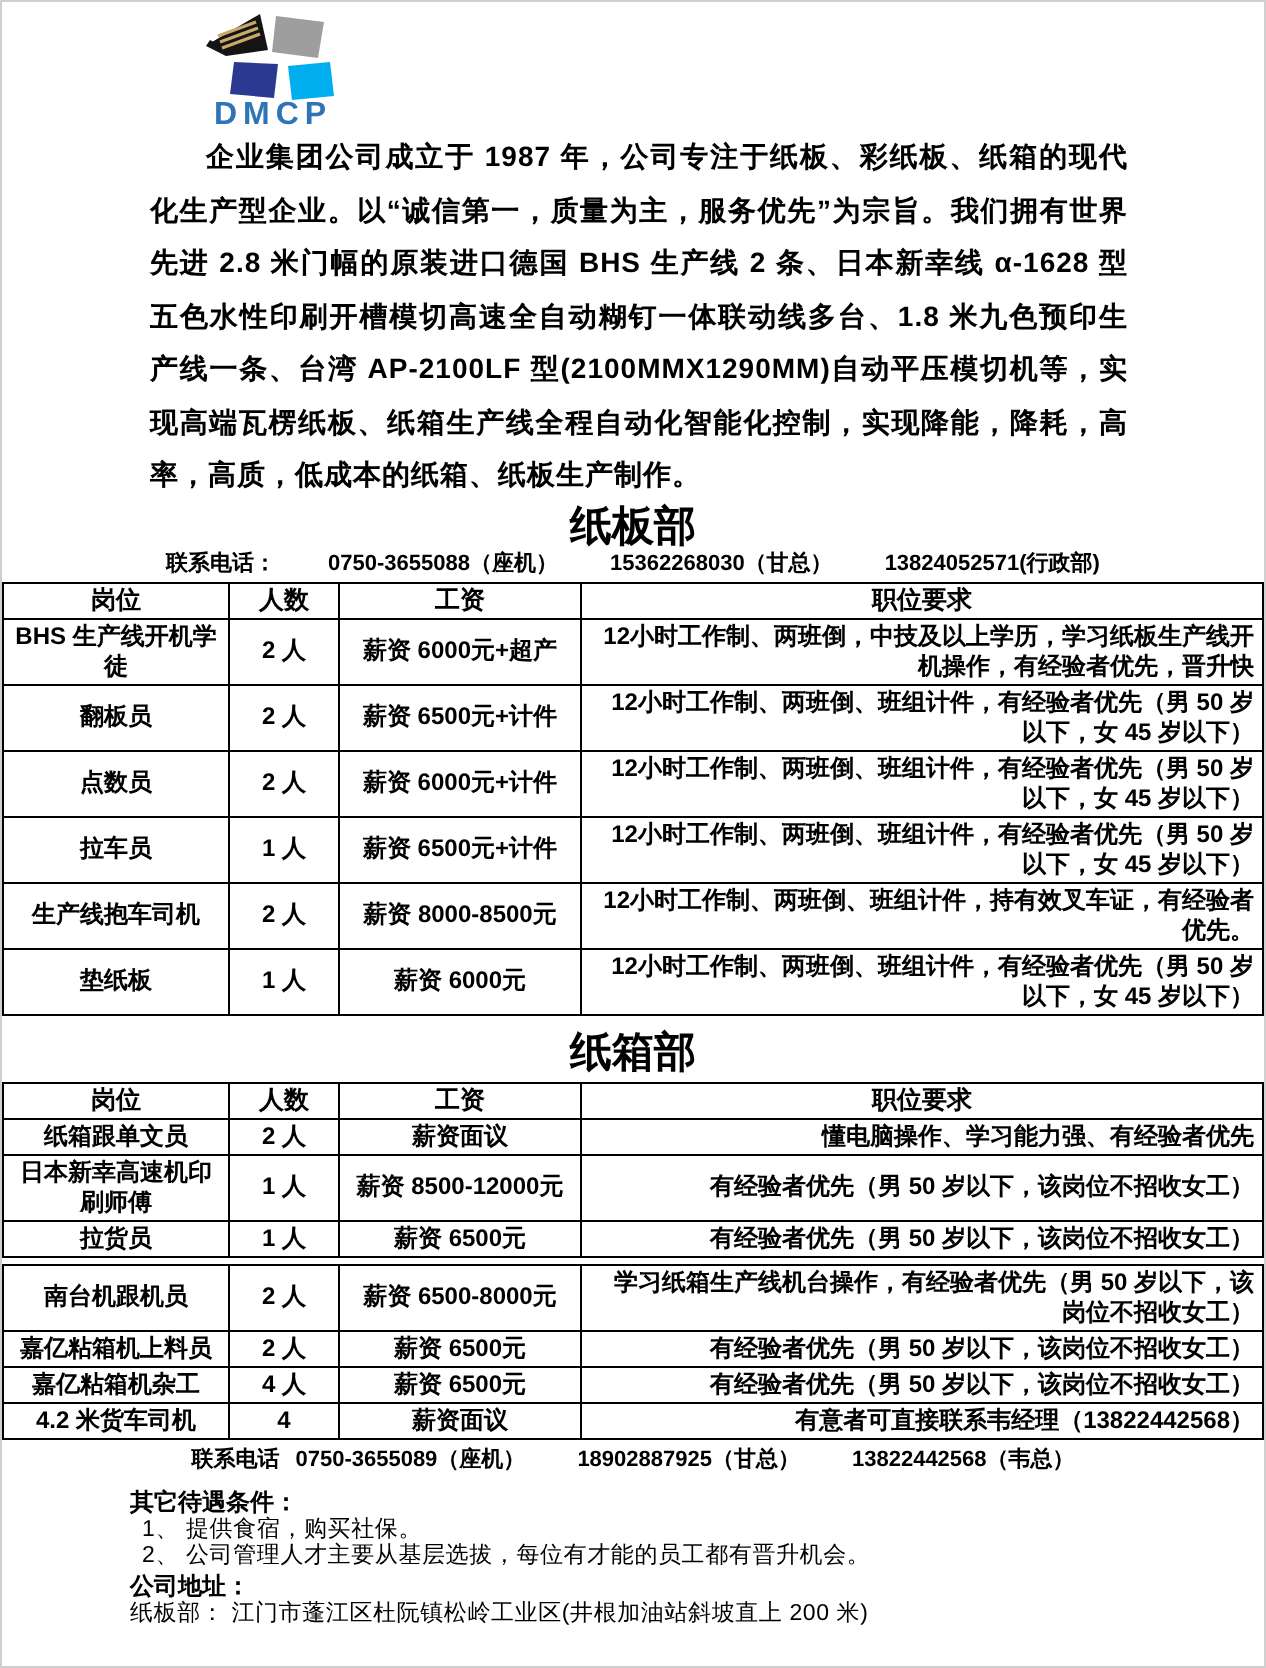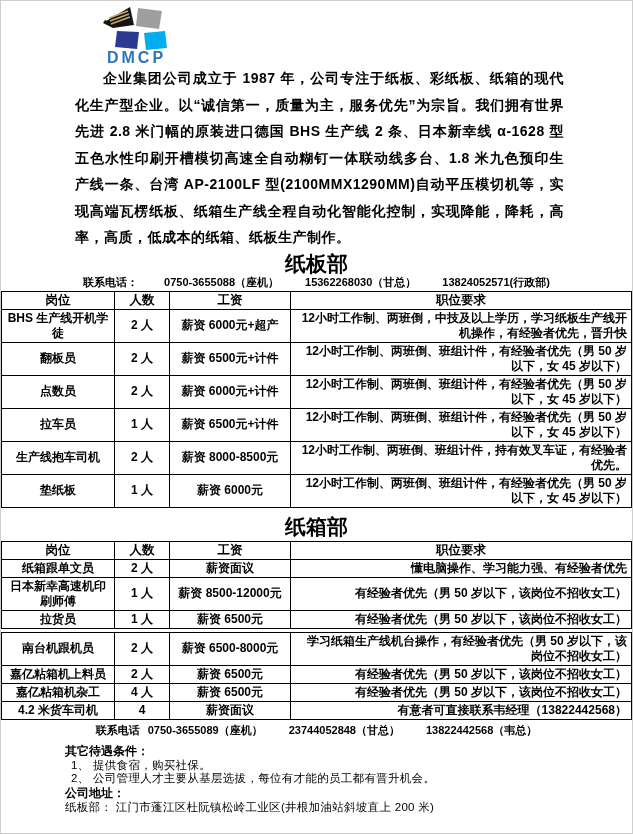--- a/index.html
+++ b/index.html
@@ -202,21 +202,21 @@
         <tr>
           <td>4.2 米货车司机</td>
           <td>4</td>
           <td>薪资面议</td>
           <td class="req">有意者可直接联系韦经理（13822442568）</td>
         </tr>
       </tbody>
   </table>
 
   <div class="contact-line bottom">
-    <span>联系电话</span><span class="gap" style="width:8px"></span><span>0750-3655089（座机）</span><span class="gap"></span><span>23744052848（甘总）</span><span class="gap"></span><span>13822442568（韦总）</span>
+    <span>联系电话</span><span class="gap" style="width:8px"></span><span>0750-3655089（座机）</span><span class="gap"></span><span>18902887925（甘总）</span><span class="gap"></span><span>13822442568（韦总）</span>
   </div>
 
   <div class="footer">
     <div class="bold">其它待遇条件：</div>
     <div class="item">1、 提供食宿，购买社保。</div>
     <div class="item">2、 公司管理人才主要从基层选拔，每位有才能的员工都有晋升机会。</div>
     <div class="bold">公司地址：</div>
     <div class="addr">纸板部： 江门市蓬江区杜阮镇松岭工业区(井根加油站斜坡直上 200 米)</div>
 
   </div>

